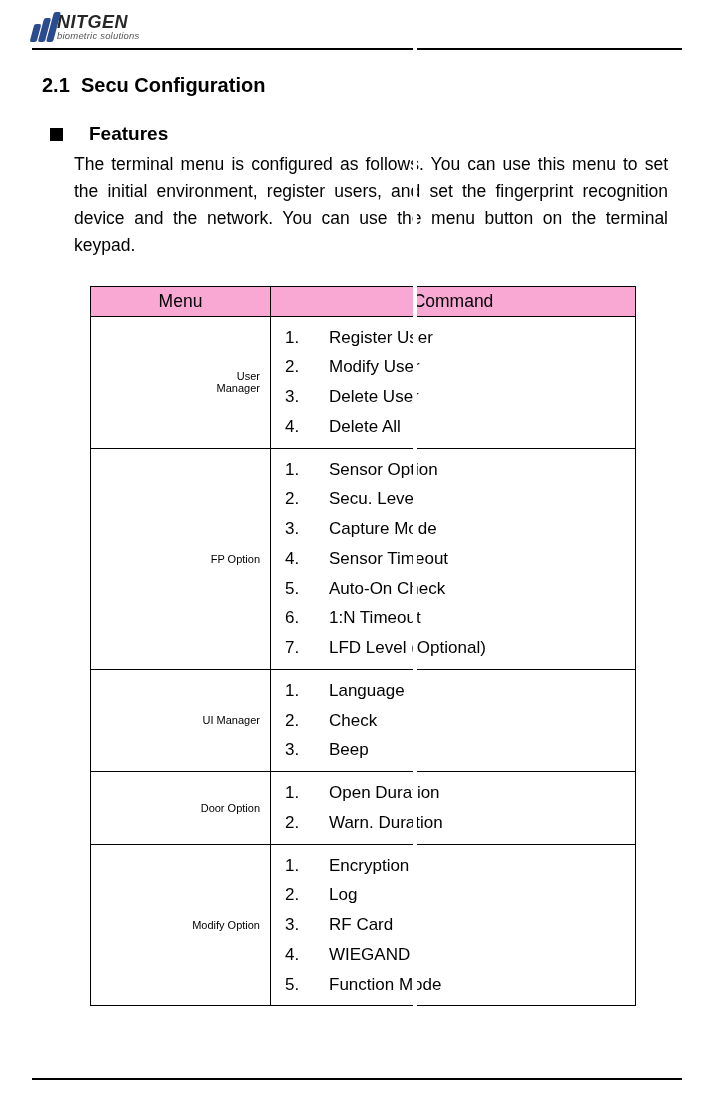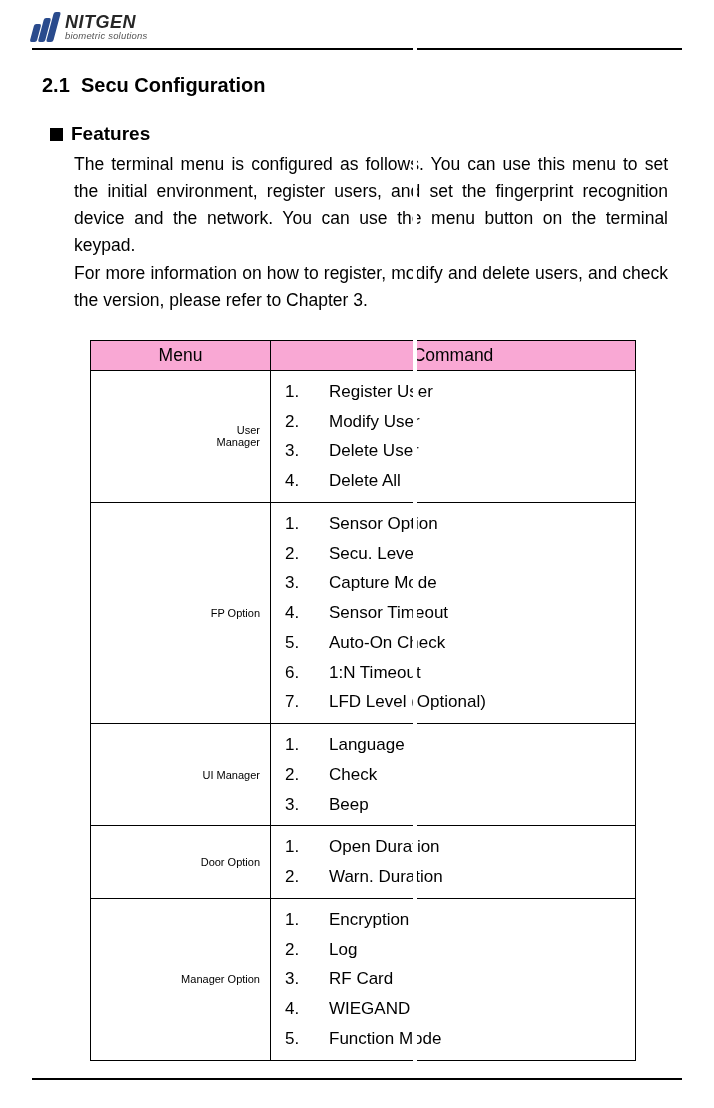--- a/index.html
+++ b/index.html
@@ -14,21 +14,20 @@
       font-family: Arial, sans-serif;
       color: #000;
       position: relative;
     }
     .page {
       padding: 12px 32px 0 32px;
     }
     .header {
       display: flex;
       align-items: center;
-      gap: 8px;
       padding-bottom: 6px;
     }
     .logo-bars {
       display: flex;
       align-items: flex-end;
       gap: 2px;
       height: 30px;
     }
     .logo-bars span {
       width: 7px;
@@ -65,21 +64,21 @@
       padding: 24px 10px 0 10px;
     }
     .section-number {
       font-weight: bold;
       font-size: 20px;
       margin-bottom: 26px;
     }
     .features-row {
       display: flex;
       align-items: center;
-      gap: 8px;
+      gap: 26px;
       margin-left: 8px;
       margin-bottom: 6px;
     }
     .bullet-square {
       width: 13px;
       height: 13px;
       background: #000;
     }
     .features-title {
       font-weight: bold;
@@ -188,21 +187,20 @@
     <div class="section-number">
       <span>2.1</span>&nbsp;&nbsp;<span>Secu Configuration</span>
     </div>
 
     <div class="features-row">
       <div class="bullet-square"></div>
       <div class="features-title">Features</div>
     </div>
 
     <p class="paragraph">The terminal menu is configured as follows. You can use this menu to set the initial environment, register users, and set the fingerprint recognition device and the network. You can use the menu button on the terminal keypad.</p>
-    <p class="paragraph">For more information on how to register, modify and delete users, and check the version, please refer to Chapter 3.</p>
 
     <div class="table-wrap">
       <table>
         <thead>
           <tr>
             <th class="menu-col">Menu</th>
             <th class="cmd-col">Command</th>
           </tr>
         </thead>
         <tbody id="tbody">
@@ -276,21 +274,21 @@
                   <li>
                     <span>Open Duration</span>
                   </li>
                   <li>
                     <span>Warn. Duration</span>
                   </li>
                 </ol>
               </td>
             </tr>
             <tr>
-              <td class="menu-cell">Manager Option</td>
+              <td class="menu-cell">Modify Option</td>
               <td class="cmd-cell">
                 <ol class="cmd-list">
                   <li>
                     <span>Encryption</span>
                   </li>
                   <li>
                     <span>Log</span>
                   </li>
                   <li>
                     <span>RF Card</span>

